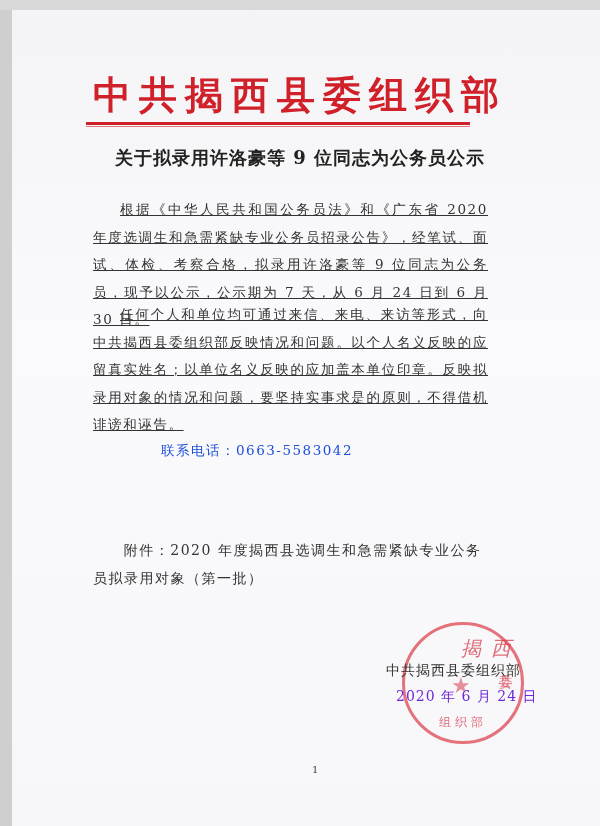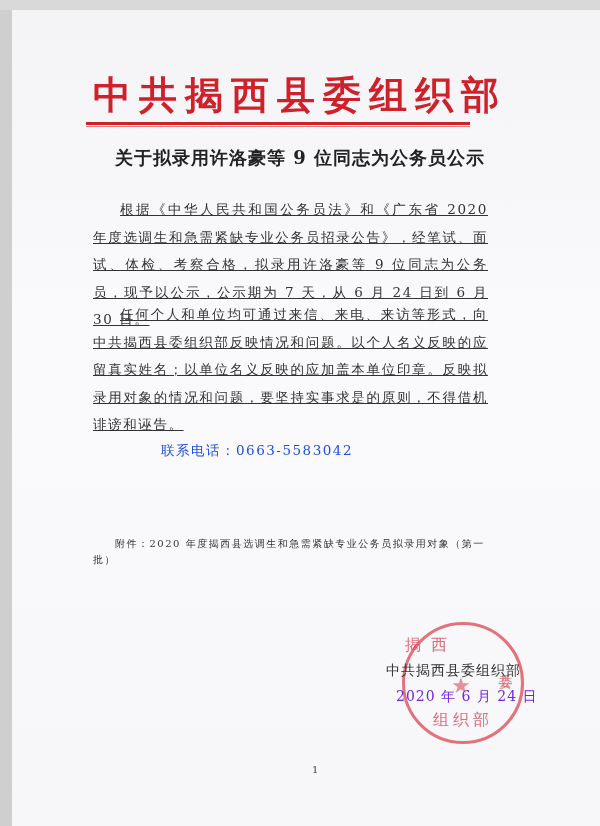--- a/index.html
+++ b/index.html
@@ -22,28 +22,28 @@
   .red-rule2 { position:absolute; left:86px; width:384px; top:126px; height:1px; background:#e07a80; }
   .doc-title {
     position:absolute; top:146px; left:0; width:600px; text-align:center;
     font-size:18px; font-weight:bold; color:#222; letter-spacing:1px;
   }
   .body-text { position:absolute; left:93px; width:395px; color:#333; font-size:13.5px; line-height:27.5px; letter-spacing:1.6px; }
   .para { text-indent: 2em; margin: 0; text-align: justify; text-decoration: underline; }
   .p1 { top: 196px; }
   .p2 { top: 301px; }
   .contacts { position:absolute; left:123px; top:436px; color:#1d4ed8; font-size:13.5px; line-height:28px; letter-spacing:1.5px;margin-left:38px; }
-  .attach { position:absolute; left:93px; top:536px; width:395px; color:#333; font-size:10px; line-height:16px; letter-spacing:1.5px; text-indent:2.2em; }
+  .attach { position:absolute; left:93px; top:536px; width:395px; color:#333; font-size:14px; line-height:28px; letter-spacing:1.5px; text-indent:2.2em; }
   .seal {
     position:absolute; left:402px; top:622px; width:122px; height:122px; border-radius:50%;
     border:3px solid rgba(220,70,80,0.75); box-sizing:border-box;
   }
-  .seal-top { position:absolute; top:10px; left:0; width:100%; text-align:left; color:rgba(215,60,75,0.75); font-size:16px; letter-spacing:10px; }
+  .seal-top { position:absolute; top:10px; left:0; width:100%; text-align:right; color:rgba(215,60,75,0.75); font-size:20px; letter-spacing:10px;font-style:italic; }
   .seal-right { position:absolute; top:38px; right:6px; color:rgba(215,60,75,0.6); font-size:14px; writing-mode:vertical-rl; }
-  .seal-bottom { position:absolute; bottom:10px; left:0; width:100%; text-align:center; color:rgba(215,60,75,0.75); font-size:16px; letter-spacing:4px; }
+  .seal-bottom { position:absolute; bottom:10px; left:0; width:100%; text-align:center; color:rgba(215,60,75,0.75); font-size:12px; letter-spacing:4px; }
   .seal-star { position:absolute; top:48px; left:46px; color:rgba(215,60,75,0.55); font-size:22px; }
   .sign-org { position:absolute; left:386px; top:662px; color:#333; font-size:14px; letter-spacing:1px; }
   .sign-date { position:absolute; left:396px; top:688px; color:#6d28d9; font-size:14px; letter-spacing:1px;text-align:center; }
   .page-num { position:absolute; left:312px; top:764px; color:#444; font-size:10px; }
 </style>
 </head>
 <body>
 
 <div class="left-edge"></div>
 <div class="page"></div>

